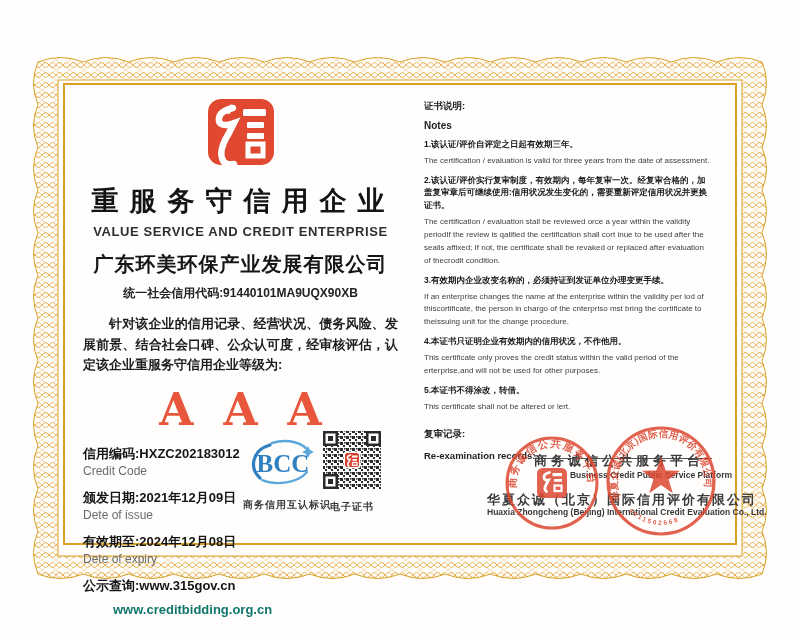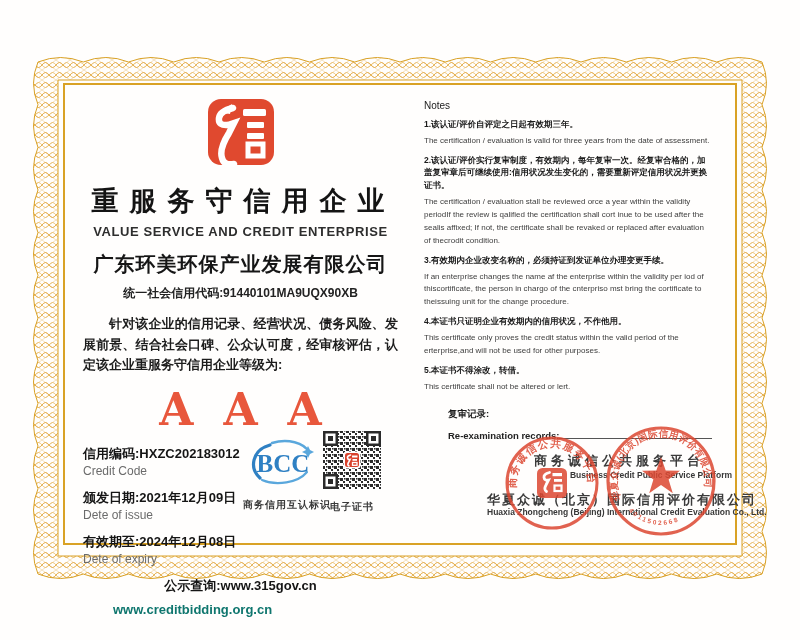--- a/index.html
+++ b/index.html
@@ -14,35 +14,35 @@
   .cert-title { font-size:27px; font-weight:700; letter-spacing:11px; color:#141414; white-space:nowrap; margin-left:6px; }
   .cert-subtitle { font-size:13px; font-weight:700; letter-spacing:0.6px; color:#2e2e2e; margin-top:5px; }
   .company-name { font-size:20px; font-weight:700; color:#161616; margin-top:12px; letter-spacing:1px; }
   .uscc { font-size:12px; font-weight:600; color:#222; margin-top:7px;text-align:center; }
   .statement { text-align:justify; text-indent:2em; font-size:13px; font-weight:600; line-height:1.58; color:#1d1d1d; margin-top:12px; }
   .rating { font-family:"DejaVu Serif","Liberation Serif",serif; font-size:44px; font-weight:700; color:#E8573C; letter-spacing:30px; margin-top:8px; transform:translateX(15px); }
   .fields { text-align:left; margin-top:10px; }
   .field { margin-bottom:11px; }
   .field-label { font-size:13px; font-weight:700; color:#151515; }
   .field-sub { font-size:12px; color:#6b6b6b; margin-top:1px; }
-  .query-line1 { text-align:center; font-size:13px; font-weight:700; color:#151515; margin-top:6px; }
+  .query-line1 { text-align:left; font-size:13px; font-weight:700; color:#151515; margin-top:6px; }
   .query-line2 { text-align:left; font-size:13px; font-weight:700; color:#0f766e; margin-top:7px; padding-left:30px; }
 
   
   .bcc-block { position:absolute; left:243px; top:438px; width:76px; text-align:center; }
   .qr-block  { position:absolute; left:320px; top:430px; width:64px; text-align:center; }
   .badge-label { font-size:10px; font-weight:700; color:#3a3a3a; letter-spacing:1px; margin-top:6px; white-space:nowrap; }
 
   
   .col-right { position:absolute; left:424px; top:100px; width:288px; color:#1b1b1b; }
   .notes-heading-zh { font-size:9.5px; font-weight:700; margin-bottom:7px; }
-  .notes-heading-en { font-size:10px; font-weight:400; margin-bottom:7px; color:#222; }
+  .notes-heading-en { font-size:10px; font-weight:700; margin-bottom:7px; color:#222; }
   .note-zh { font-size:8.5px; font-weight:700; line-height:1.5; color:#1b1b1b; margin-bottom:4px; }
   .note-en { font-size:8px; line-height:1.62; color:#3d3d3d; margin-bottom:6px; }
-  .review { margin-top:14px;margin-left:24px; }
+  .review { margin-top:14px; }
   .review-zh { font-size:9.5px; font-weight:700; margin-bottom:8px; }
   .review-row { display:flex; align-items:baseline; }
   .review-en { font-size:9.5px; font-weight:700; color:#222; white-space:nowrap; }
   .review-line { flex:1; border-bottom:1px solid #555; height:10px; }
 
   
   .plat-zh { position:absolute; left:534px; top:452px; width:170px; text-align:center; font-size:13px; font-weight:700; letter-spacing:4px; color:#3b3b3b; white-space:nowrap; }
   .plat-en { position:absolute; left:566px; top:470px; width:170px; text-align:center; font-size:8.5px; font-weight:600; color:#383838; white-space:nowrap; }
   .issuer-zh { position:absolute; left:487px; top:491px; width:228px; text-align:center; font-size:13px; font-weight:700; letter-spacing:2px; color:#3b3b3b; white-space:nowrap; }
   .issuer-en { position:absolute; left:487px; top:507px; width:228px; text-align:center; font-size:8.5px; font-weight:600; color:#383838; white-space:nowrap; }
@@ -158,20 +158,21 @@
         <rect x="30" y="25.5" width="5.5" height="2" fill="#fff"></rect>
         <rect x="30.5" y="29" width="4.5" height="1.8" fill="#fff"></rect>
         <rect x="30.5" y="32.5" width="4.5" height="2.8" fill="none" stroke="#fff" stroke-width="1.3"></rect>
         <path d="M28.5 25 q-3.5 1 -3 3 q0.5 2 2.5 1.5 l-1.5 3 q-1.5 2.5 0.5 3.5" fill="none" stroke="#fff" stroke-width="1.6" stroke-linecap="round"></path>
       </g>
     </svg>
     <div class="badge-label">电子证书</div>
   </div>
 
   <div class="col-right">
+    <div class="notes-heading-zh">证书说明:</div>
     <div class="notes-heading-en">Notes</div>
 
     <div>
       <div class="note-zh">1.该认证/评价自评定之日起有效期三年。</div>
       <div class="note-en">The certification / evaluation is valid for three years from the date of assessment.</div>
     </div>
     <div>
       <div class="note-zh">2.该认证/评价实行复审制度，有效期内，每年复审一次。经复审合格的，加盖复审章后可继续使用:信用状况发生变化的，需要重新评定信用状况并更换证书。</div>
       <div class="note-en">The certification / evaluation stall be reviewed orce a year within the validity periodIf the review is qalified the certification shall cort inue to be used after the sealis affixed; If not, the certificate shall be revaked or replaced after evaluation of thecrodit condition.</div>
     </div>

